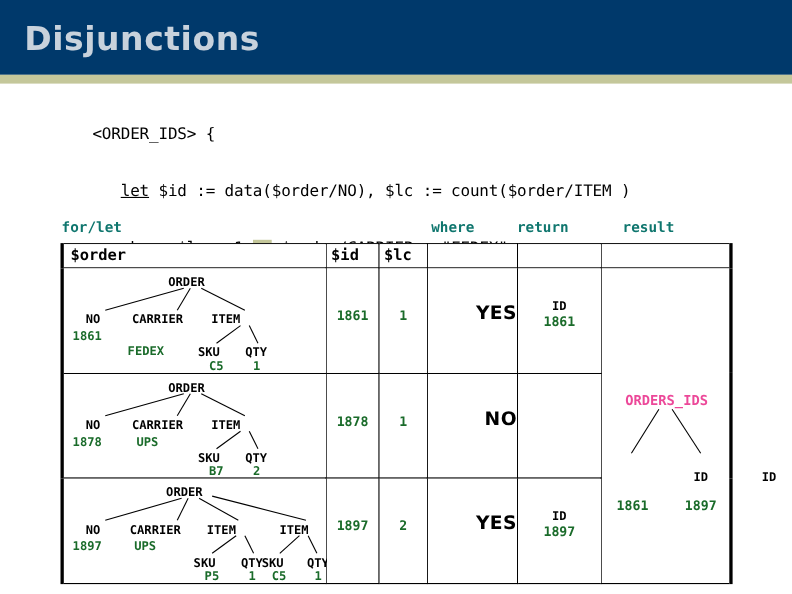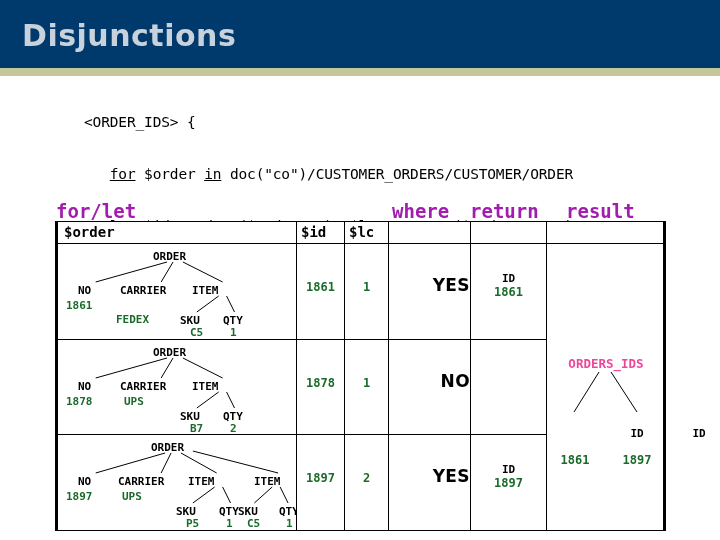--- a/index.html
+++ b/index.html
@@ -65,22 +65,22 @@
   .hl {
     background: #c4c79a;
     text-decoration: underline;
   }
 
   
   .seclabel {
     position: absolute;
     font-family: "DejaVu Sans Mono", monospace;
     font-weight: bold;
-    font-size: 19px;
-    color: #a21caf;
+    font-size: 13px;
+    color: #0f766e;
     white-space: pre;
   }
   #lbl-forlet { left: 56px; top: 200px; }
   #lbl-where  { left: 392px; top: 200px; }
   #lbl-return { left: 470px; top: 200px; }
   #lbl-result { left: 566px; top: 200px; }
 
   
   #tbl {
     position: absolute;
@@ -249,21 +249,20 @@
 <body>
 
 <div id="slide">
 
   <div id="title-band"></div>
   <div id="title-text">Disjunctions</div>
   <div id="title-rule"></div>
 
   <div id="code-block">
     <div class="code-line"><span>&lt;ORDER_IDS&gt; {</span></div>
-    <div class="code-line">   <span class="kw">for</span><span> $order </span><span class="kw">in</span><span> doc("co")/CUSTOMER_ORDERS/CUSTOMER/ORDER</span></div>
     <div class="code-line">   <span class="kw">let</span><span> $id := data($order/NO), $lc := count($order/ITEM )</span></div>
     <div class="code-line">   <span class="kw">where</span><span> $lc &gt; 1 </span><span class="hl">or</span><span> $order/CARRIER = "FEDEX"</span></div>
     <div class="code-line">   <span class="kw">return</span><span> &lt;ID&gt; { $id } &lt;/ID&gt;</span></div>
     <div class="code-line"> <span>} &lt;/ORDER_IDS&gt;</span></div>
   </div>
 
   <div class="seclabel" id="lbl-forlet">for/let</div>
   <div class="seclabel" id="lbl-where">where</div>
   <div class="seclabel" id="lbl-return">return</div>
   <div class="seclabel" id="lbl-result">result</div>

